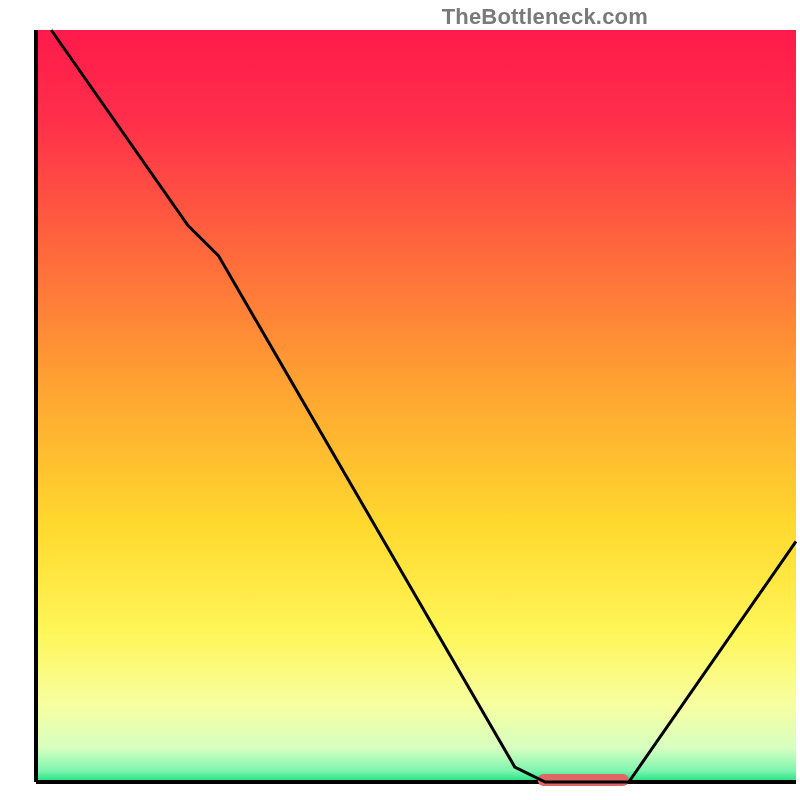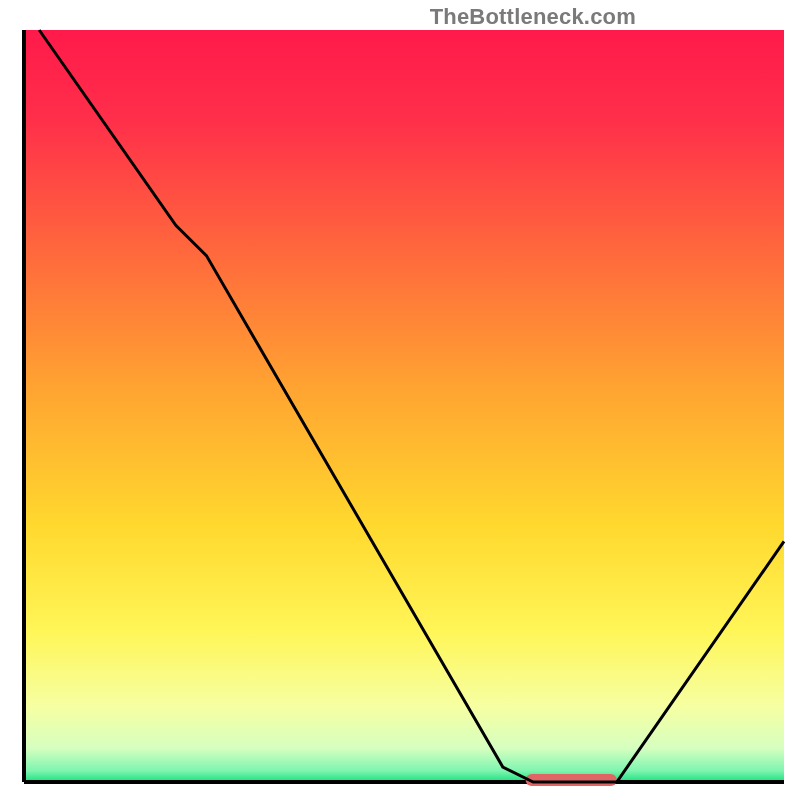--- a/index.html
+++ b/index.html
@@ -7,20 +7,21 @@
     padding: 0;
     width: 800px;
     height: 800px;
     background: #ffffff;
     font-family: Arial, Helvetica, sans-serif;
   }
   .stage {
     position: relative;
     width: 648px;
     height: 800px;
+    margin-left: 12px;
   }
   .watermark {
     position: absolute;
     top: 4px;
     right: 12px;
     font-size: 22px;
     font-weight: 600;
     color: #7a7a7a;
     letter-spacing: 0.2px;
     user-select: none;

